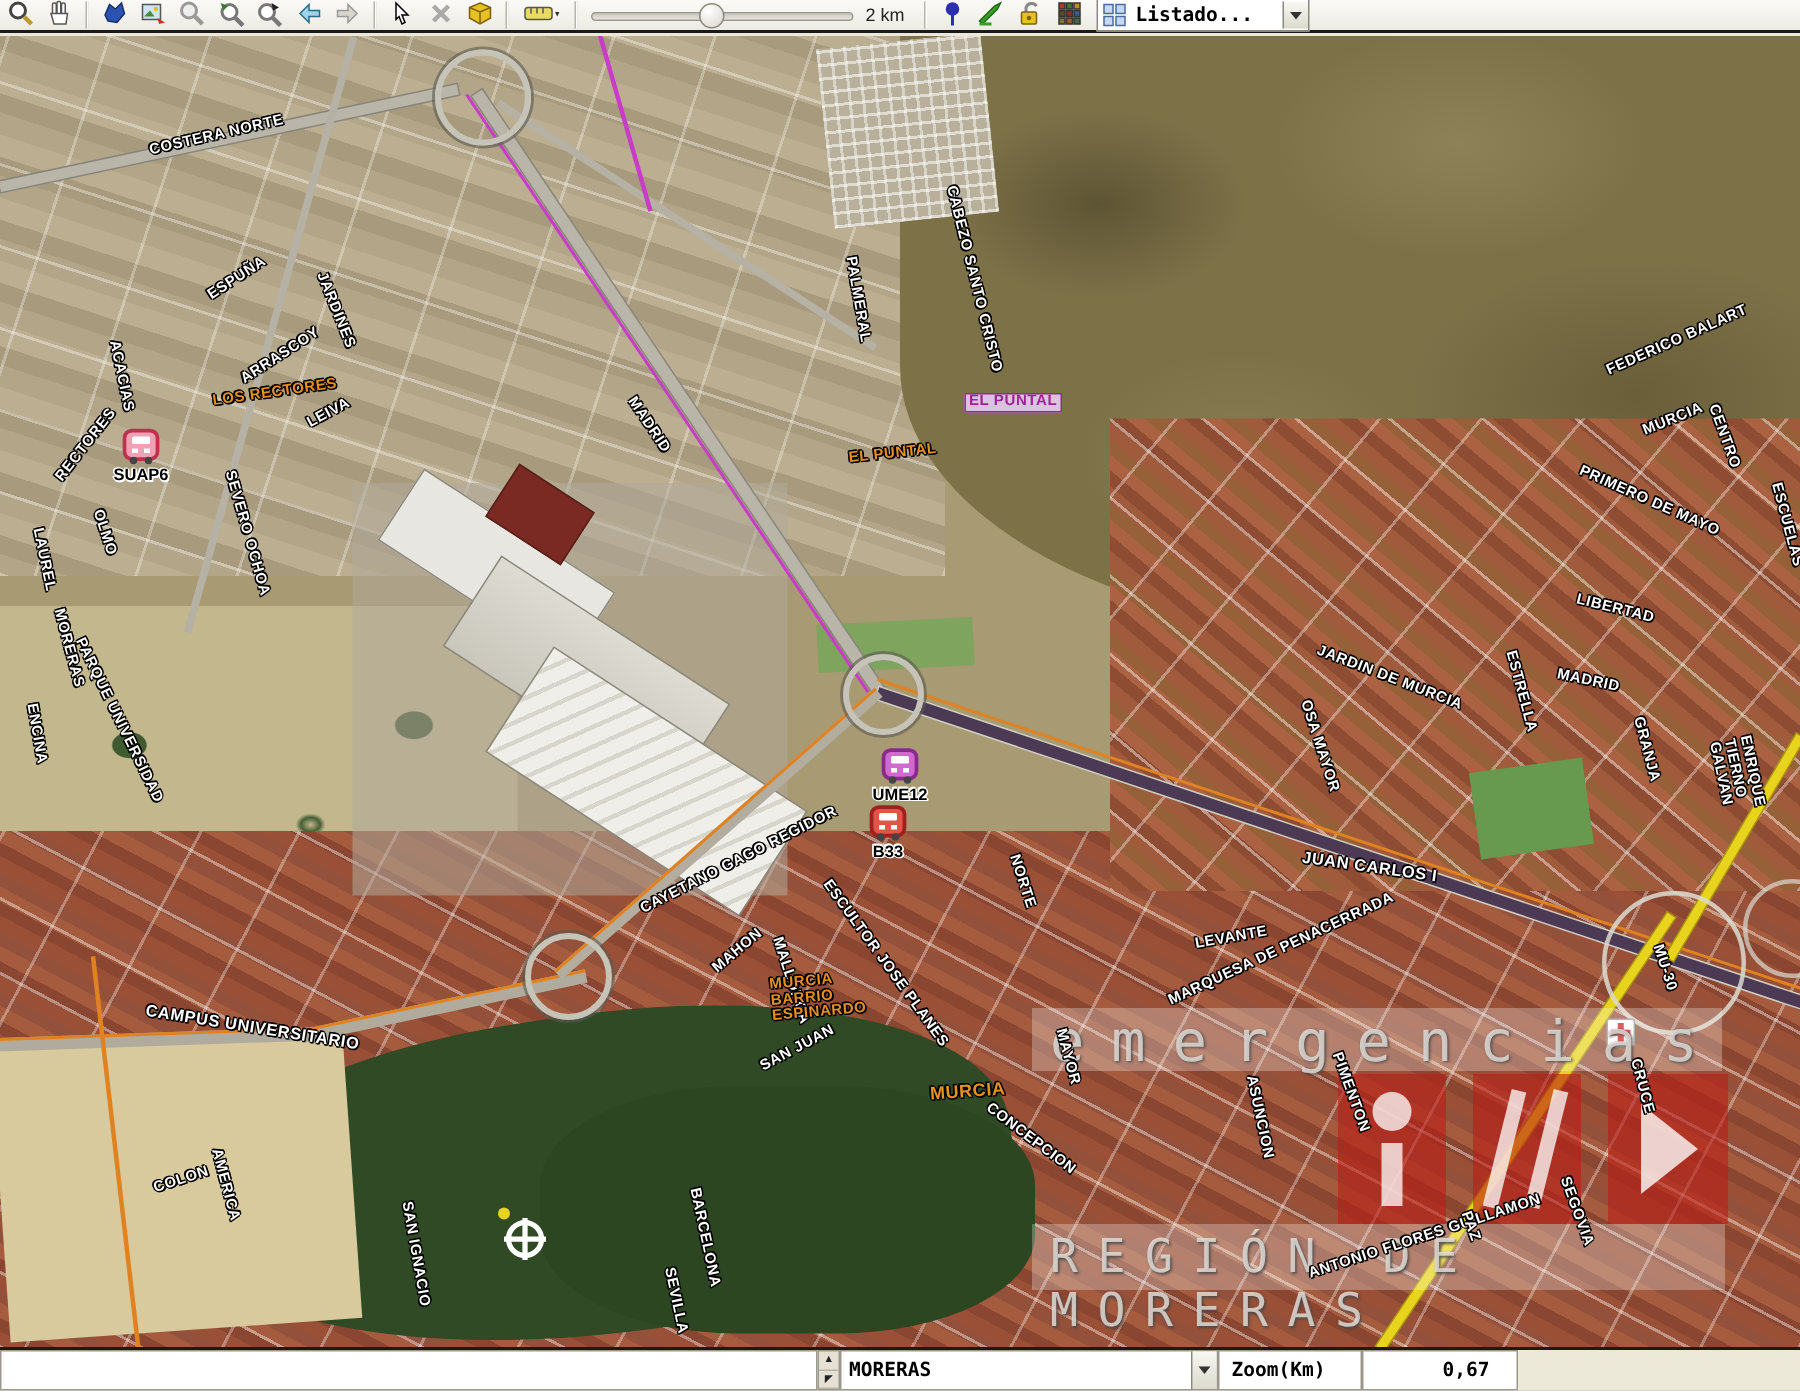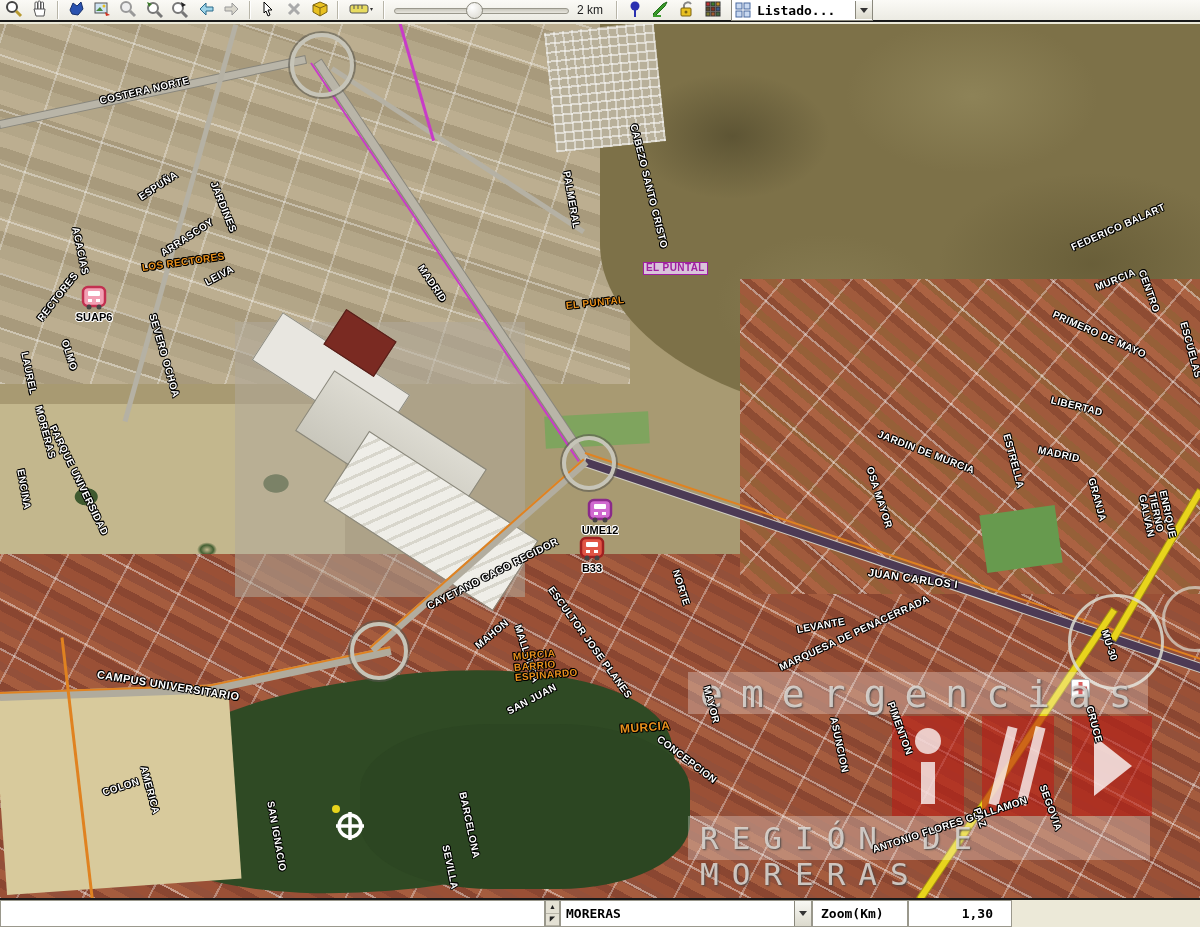--- a/index.html
+++ b/index.html
@@ -369,15 +369,15 @@
   <div class="sb-box" style="width:252px;justify-content:space-between;padding-left:5px;">
     <span>MORERAS</span>
     <span class="combo-btn" style="height:100%;">
         <span class="caret"></span>
       </span>
   </div>
   <div class="sb-box" style="width:96px;padding-left:8px;">
     <span>Zoom(Km)</span>
   </div>
   <div class="sb-box" style="width:104px;justify-content:flex-end;padding-right:18px;">
-    <span>1,30</span>
+    <span>0,67</span>
   </div>
 </div>
 
 </body></html>

